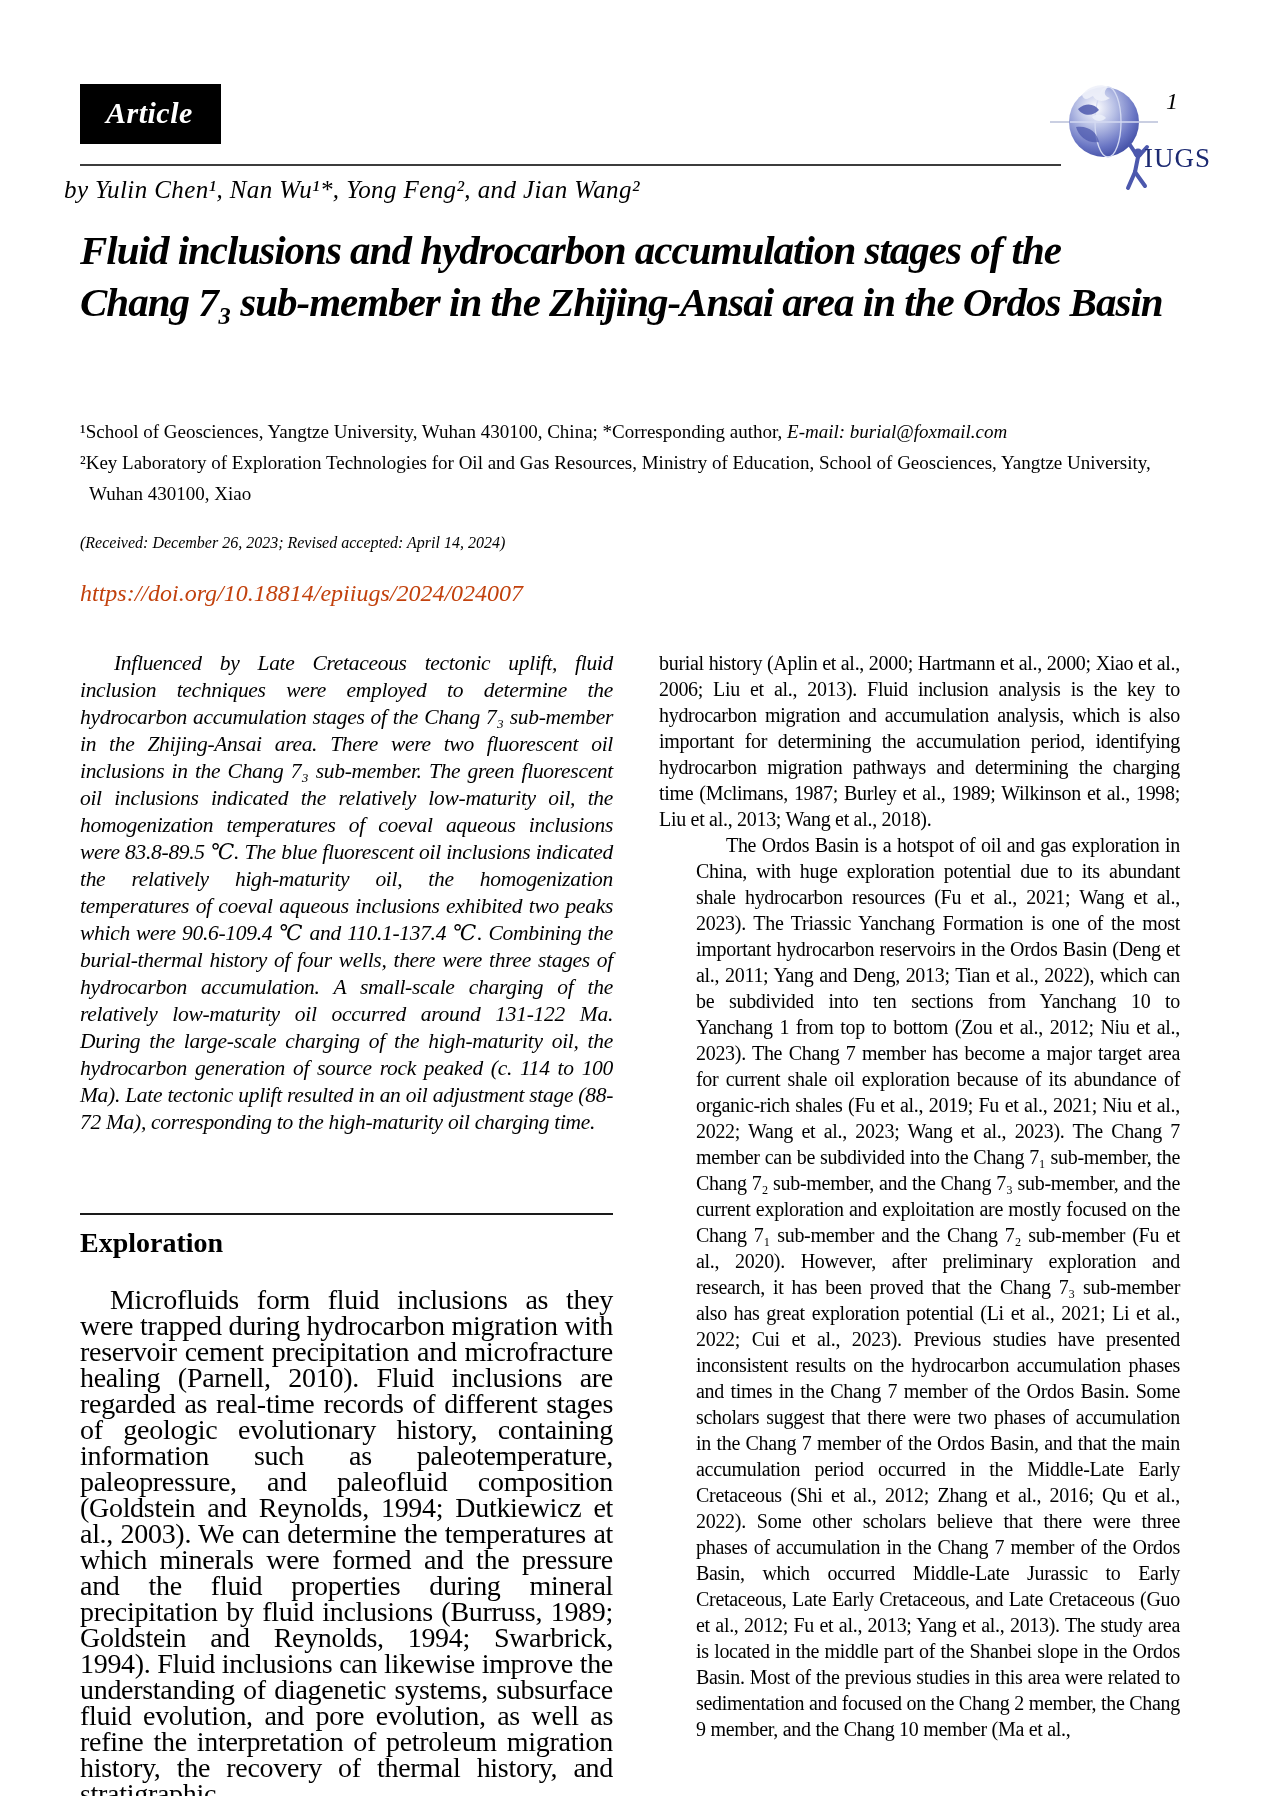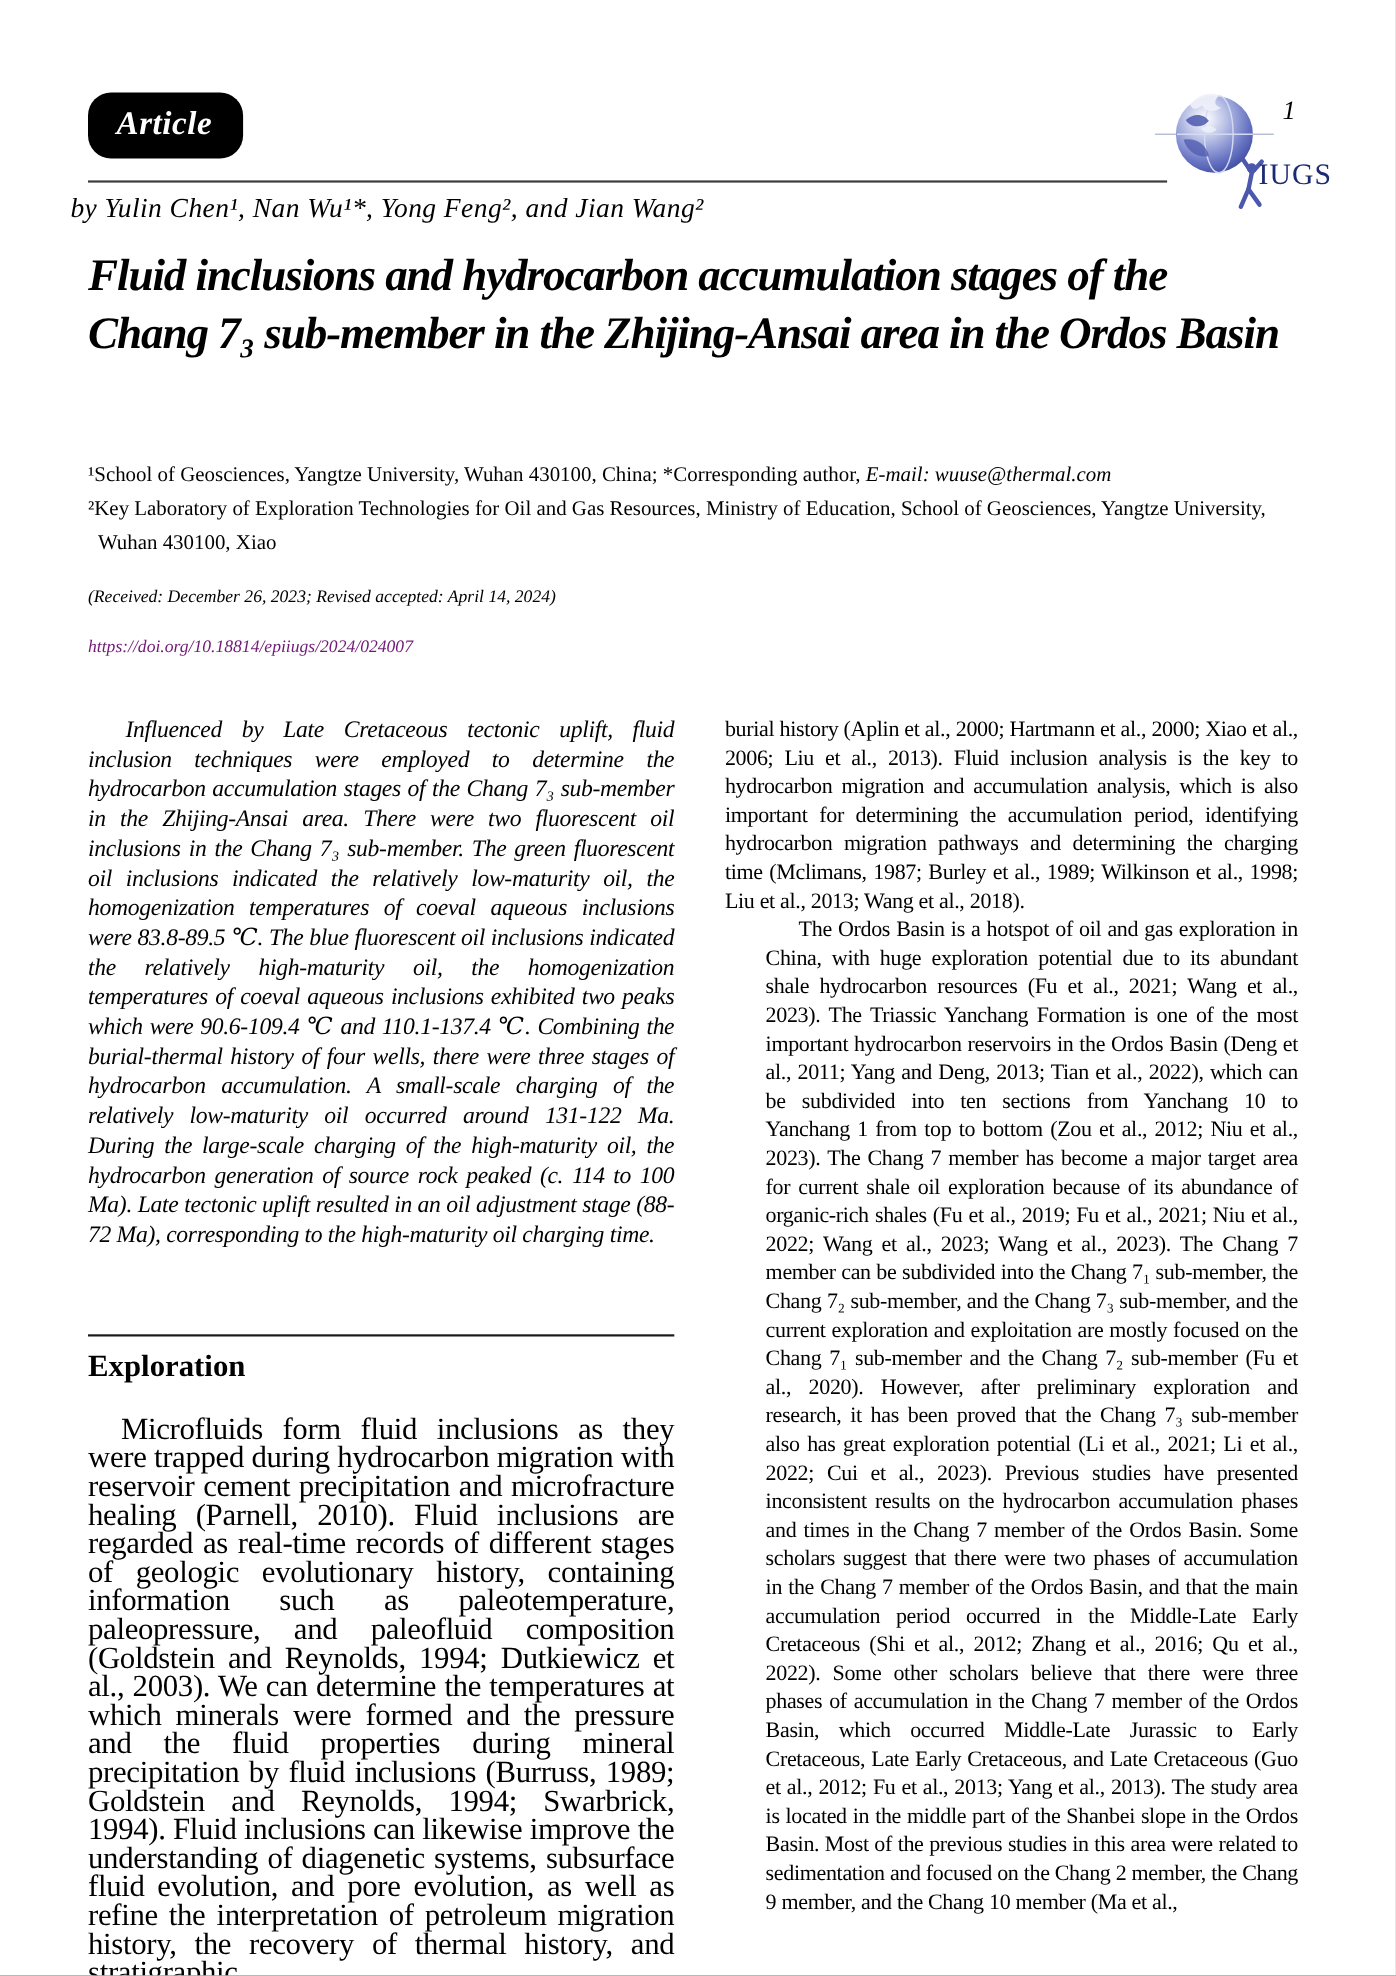--- a/index.html
+++ b/index.html
@@ -19,21 +19,20 @@
   .article-badge {
     position: absolute;
     left: 80px; top: 84px;
     background: #000;
     color: #fff;
     font-style: italic;
     font-weight: bold;
     font-size: 30px;
     padding: 12px 28px 14px 26px;
     letter-spacing: 0.5px;
-    border-radius: 21px;
   }
   .header-rule {
     position: absolute;
     left: 80px; top: 164px;
     width: 981px; height: 2px;
     background: #3c3c3c;
   }
   .byline {
     position: absolute;
     left: 64px; top: 176px;
@@ -81,23 +80,23 @@
     position: absolute;
     left: 80px; top: 534px;
     font-style: italic;
     font-size: 16px;
     white-space: nowrap;
   }
   .doi {
     position: absolute;
     left: 80px; top: 580px;
     font-style: italic;
-    font-size: 16px;
+    font-size: 24px;
     white-space: nowrap;
-    color: #701a75;
+    color: #c2410c;
     text-decoration: none;
   }
 
   
   .col-left {
     position: absolute;
     left: 80px; top: 650px;
     width: 533px; height: 1000px;
   }
   .abstract {
@@ -183,21 +182,21 @@
   </svg>
 
   <div class="header-rule"></div>
 
   <div class="byline">by Yulin Chen¹, Nan Wu¹*, Yong Feng², and Jian Wang²</div>
 
   <h1 class="paper-title">Fluid inclusions and hydrocarbon accumulation stages of the Chang 7₃ sub-member in the Zhijing-Ansai area in the Ordos Basin</h1>
 
   <div class="affiliations">
     <div class="affil-line">
-      <span>¹School of Geosciences, Yangtze University, Wuhan 430100, China; *Corresponding author, </span><span class="affil-email">E-mail: wuuse@thermal.com</span>
+      <span>¹School of Geosciences, Yangtze University, Wuhan 430100, China; *Corresponding author, </span><span class="affil-email">E-mail: burial@foxmail.com</span>
     </div>
     <div class="affil-line">²Key Laboratory of Exploration Technologies for Oil and Gas Resources, Ministry of Education, School of Geosciences, Yangtze University,</div>
     <div class="affil-line cont">Wuhan 430100, Xiao</div>
   </div>
 
   <div class="received">(Received: December 26, 2023; Revised accepted: April 14, 2024)</div>
 
   <a class="doi" href="#">https://doi.org/10.18814/epiiugs/2024/024007</a>
 
   <div class="col-left">

